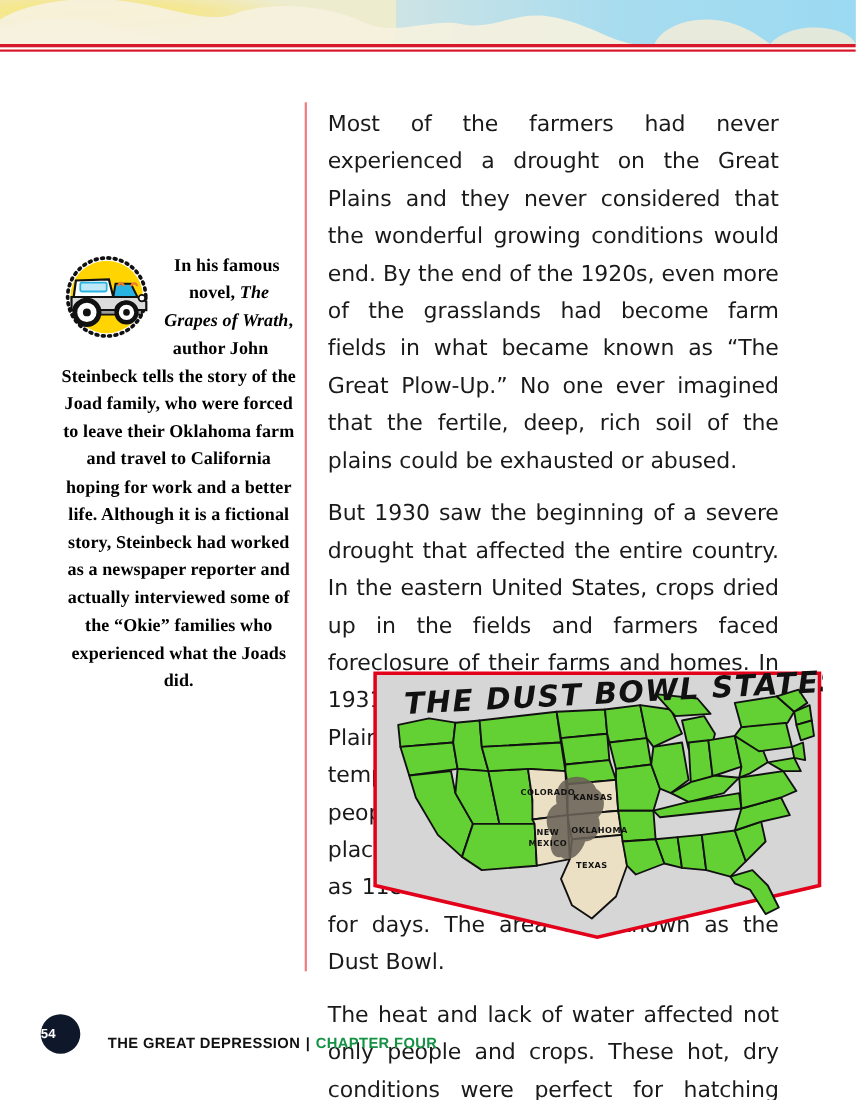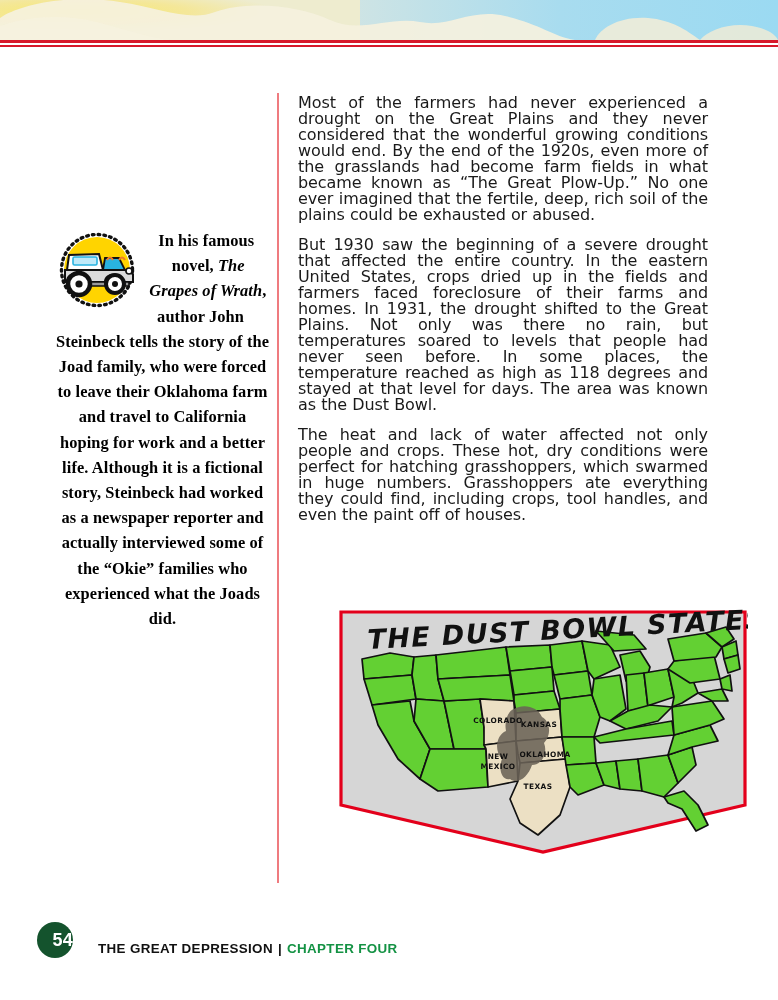--- a/index.html
+++ b/index.html
@@ -94,22 +94,22 @@
 
   
   #main-column {
     position: absolute;
     left: 298px;
     top: 47px;
     width: 410px;
   }
   .body-para {
     font-family: "DejaVu Sans", sans-serif;
-    font-size: 16px;
-    line-height: 16px;
+    font-size: 20px;
+    line-height: 34px;
     color: #1a1a1a;
     text-align: justify;
     margin: 0 0 14px 0;
     letter-spacing: -0.1px;
     word-spacing: 0.2px;
   }
   .body-para:last-of-type { margin-bottom: 0; }
 
   
   #map-figure {
@@ -127,27 +127,27 @@
     left: 0;
     top: 908px;
     width: 778px;
     height: 70px;
   }
   #page-number-badge {
     position: absolute;
     left: 37px; top: 14px;
     width: 36px; height: 36px;
     border-radius: 50%;
-    background: #14532d;
+    background: #0f172a;
     color: #ffffff;
     font-family: "Liberation Sans", sans-serif;
     font-weight: bold;
-    font-size: 18px;
+    font-size: 12px;
     line-height: 36px;
-    text-align: right;
+    text-align: left;
     letter-spacing: 0.3px;
   }
   #footer-text {
     position: absolute;
     left: 98px; top: 33px;
     font-family: "Liberation Sans", sans-serif;
     font-weight: bold;
     font-size: 13.4px;
     letter-spacing: 0.35px;
     white-space: nowrap;

